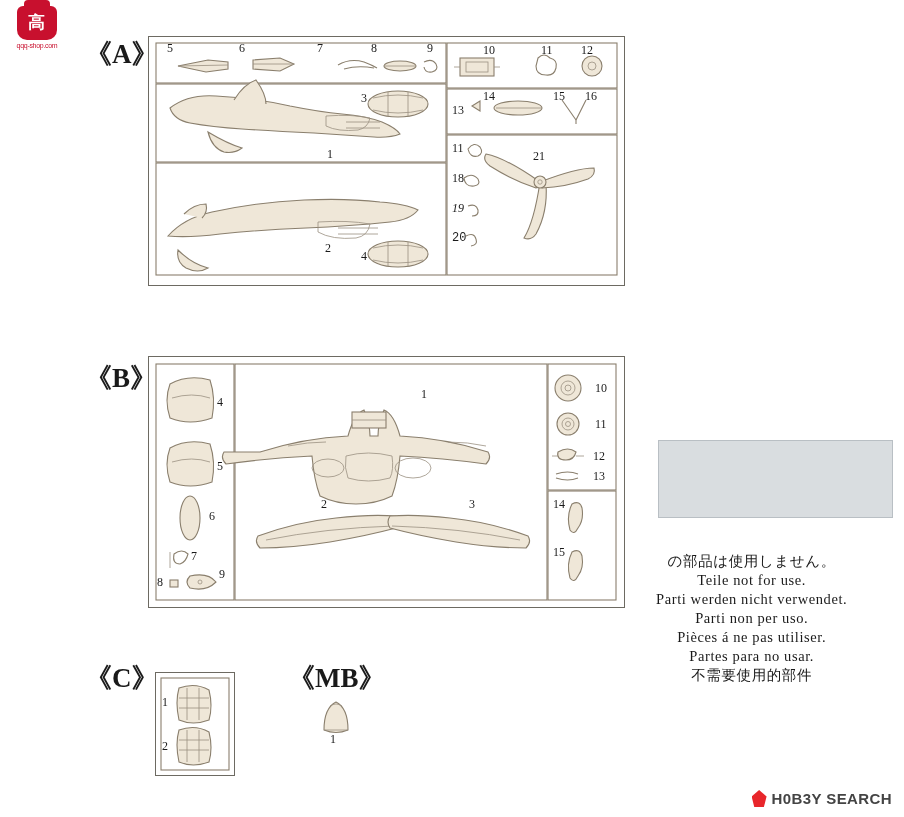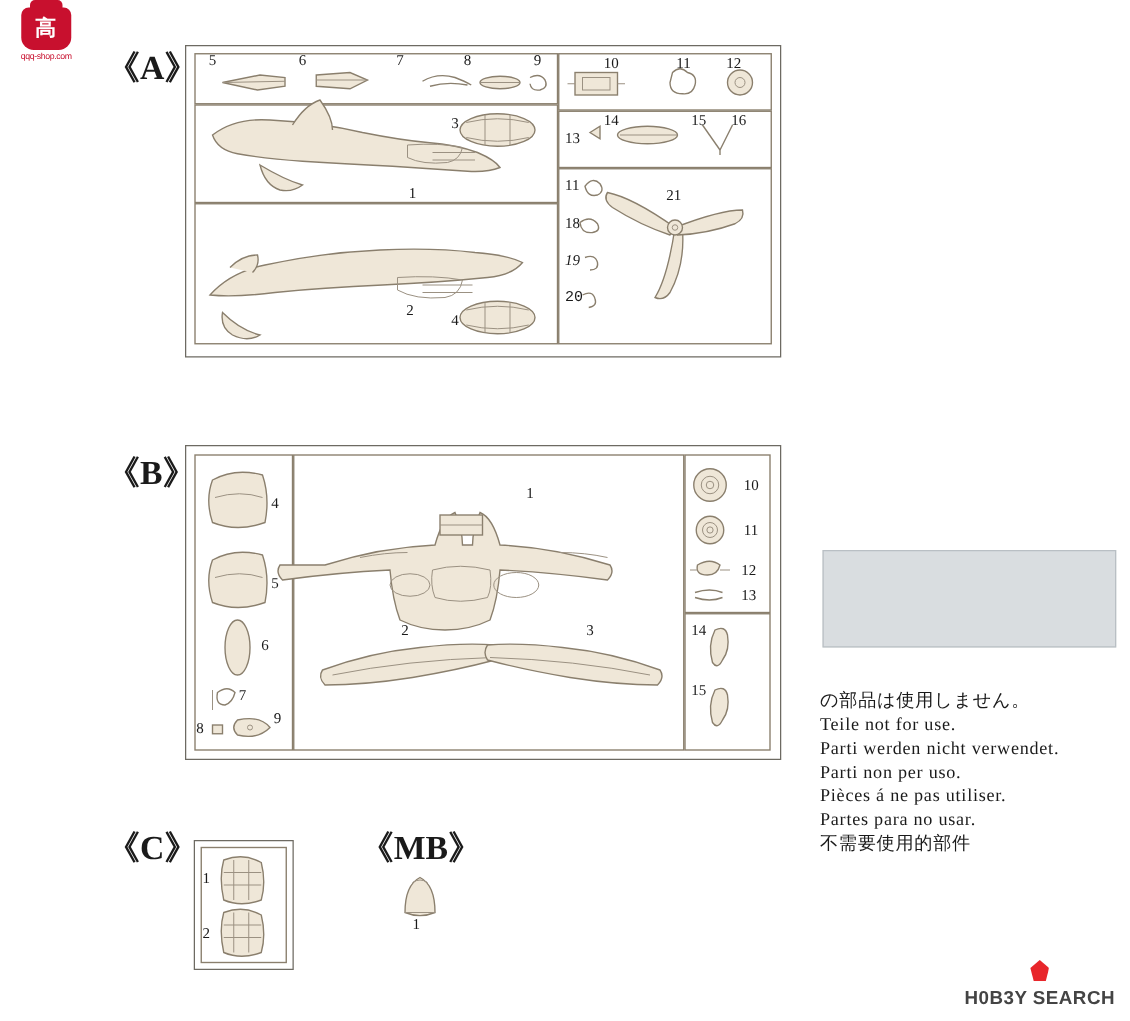--- a/index.html
+++ b/index.html
@@ -112,31 +112,31 @@
     position: absolute;
     font-family: "Liberation Serif", serif;
     font-size: 14.5px;
     line-height: 19px;
     color: #1a1a1a;
     letter-spacing: 0.6px;
     white-space: nowrap;
   }
   .notes div {
     height: 19px;
+    text-align: center;
   }
 
   
   .hs-logo {
     position: absolute;
     right: 12px;
     bottom: 10px;
     display: flex;
     align-items: center;
     gap: 5px;
-    flex-direction: column;
   }
   .hs-mark {
     width: 15px;
     height: 17px;
     background: #e8262b;
     position: relative;
     clip-path: polygon(50% 0%, 100% 38%, 82% 100%, 18% 100%, 0% 38%);
   }
   .hs-text {
     font-family: "Liberation Sans", sans-serif;

